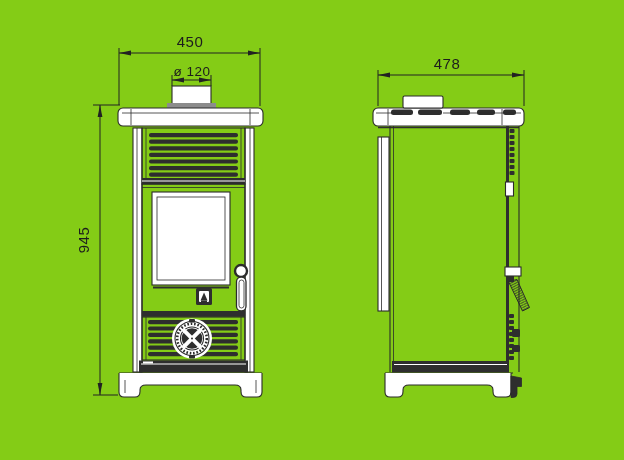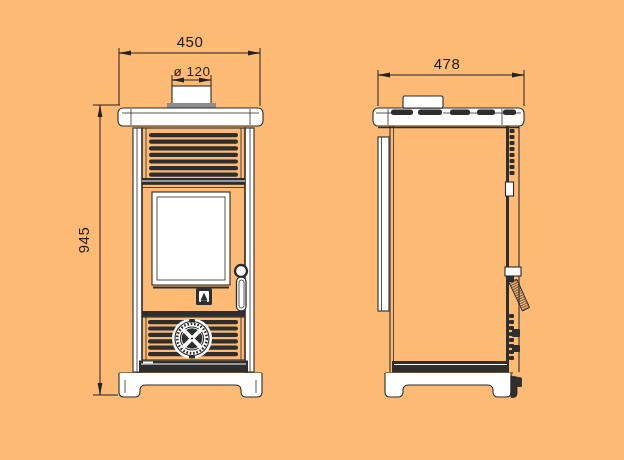--- a/index.html
+++ b/index.html
@@ -1,16 +1,16 @@
 <!DOCTYPE html>
 <html><head>
 <meta charset="utf-8">
 <style>
   html,body{margin:0;padding:0;background:#fff;}
-  #canvas{position:relative;width:624px;height:460px;background:#fdba74;overflow:hidden;
+  #canvas{position:relative;width:624px;height:460px;background:#84cc16;overflow:hidden;
           font-family:"Liberation Sans",sans-serif;text-align:right;}
   svg{display:block;}
   .ln{stroke:#2b2b2b;stroke-width:1.1;fill:none;}
   .ln-thin{stroke:#2b2b2b;stroke-width:0.8;fill:none;}
   .fill-dark{fill:#2e2e2e;stroke:none;}
   .fill-shadow{fill:#8c8c8c;stroke:none;}
   .white{fill:#ffffff;}
   .dim{stroke:#222222;stroke-width:1;fill:none;}
   .dim-text{font-family:"Liberation Sans",sans-serif;font-size:15px;fill:#1d1d1d;letter-spacing:.5px;}
   .dim-text-sm{font-family:"Liberation Sans",sans-serif;font-size:13.5px;fill:#1d1d1d;letter-spacing:.5px;}

